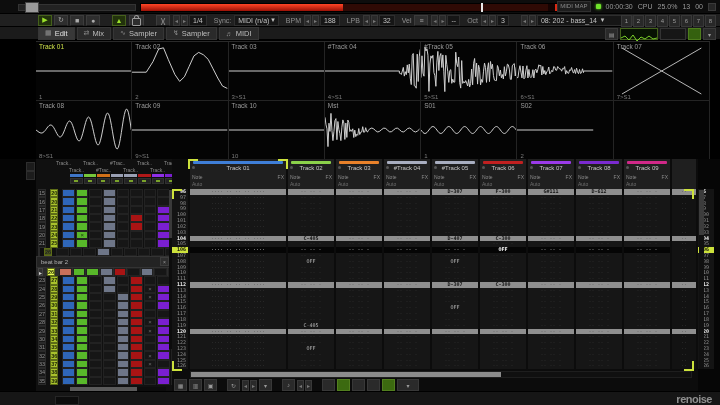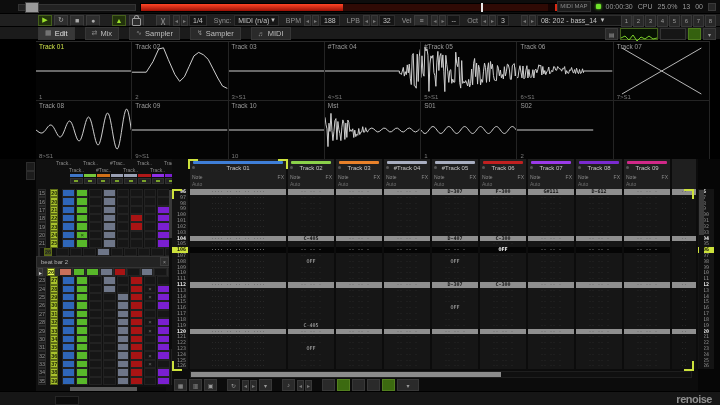--- a/index.html
+++ b/index.html
@@ -204,21 +204,21 @@
       <span>2</span>
       <span>3</span>
       <span>4</span>
       <span>5</span>
       <span>6</span>
       <span>7</span>
       <span>8</span>
     </div>
 
   <div class="row3">
-    <span id="tabs" style="display:flex;gap:10px;">
+    <span id="tabs" style="display:flex;gap:2px;">
         <span class="tab active">
           <span class="ticon">▦</span>
           <span>Edit</span>
         </span>
         <span class="tab">
           <span class="ticon">⇄</span>
           <span>Mix</span>
         </span>
         <span class="tab">
           <span class="ticon">∿</span>

